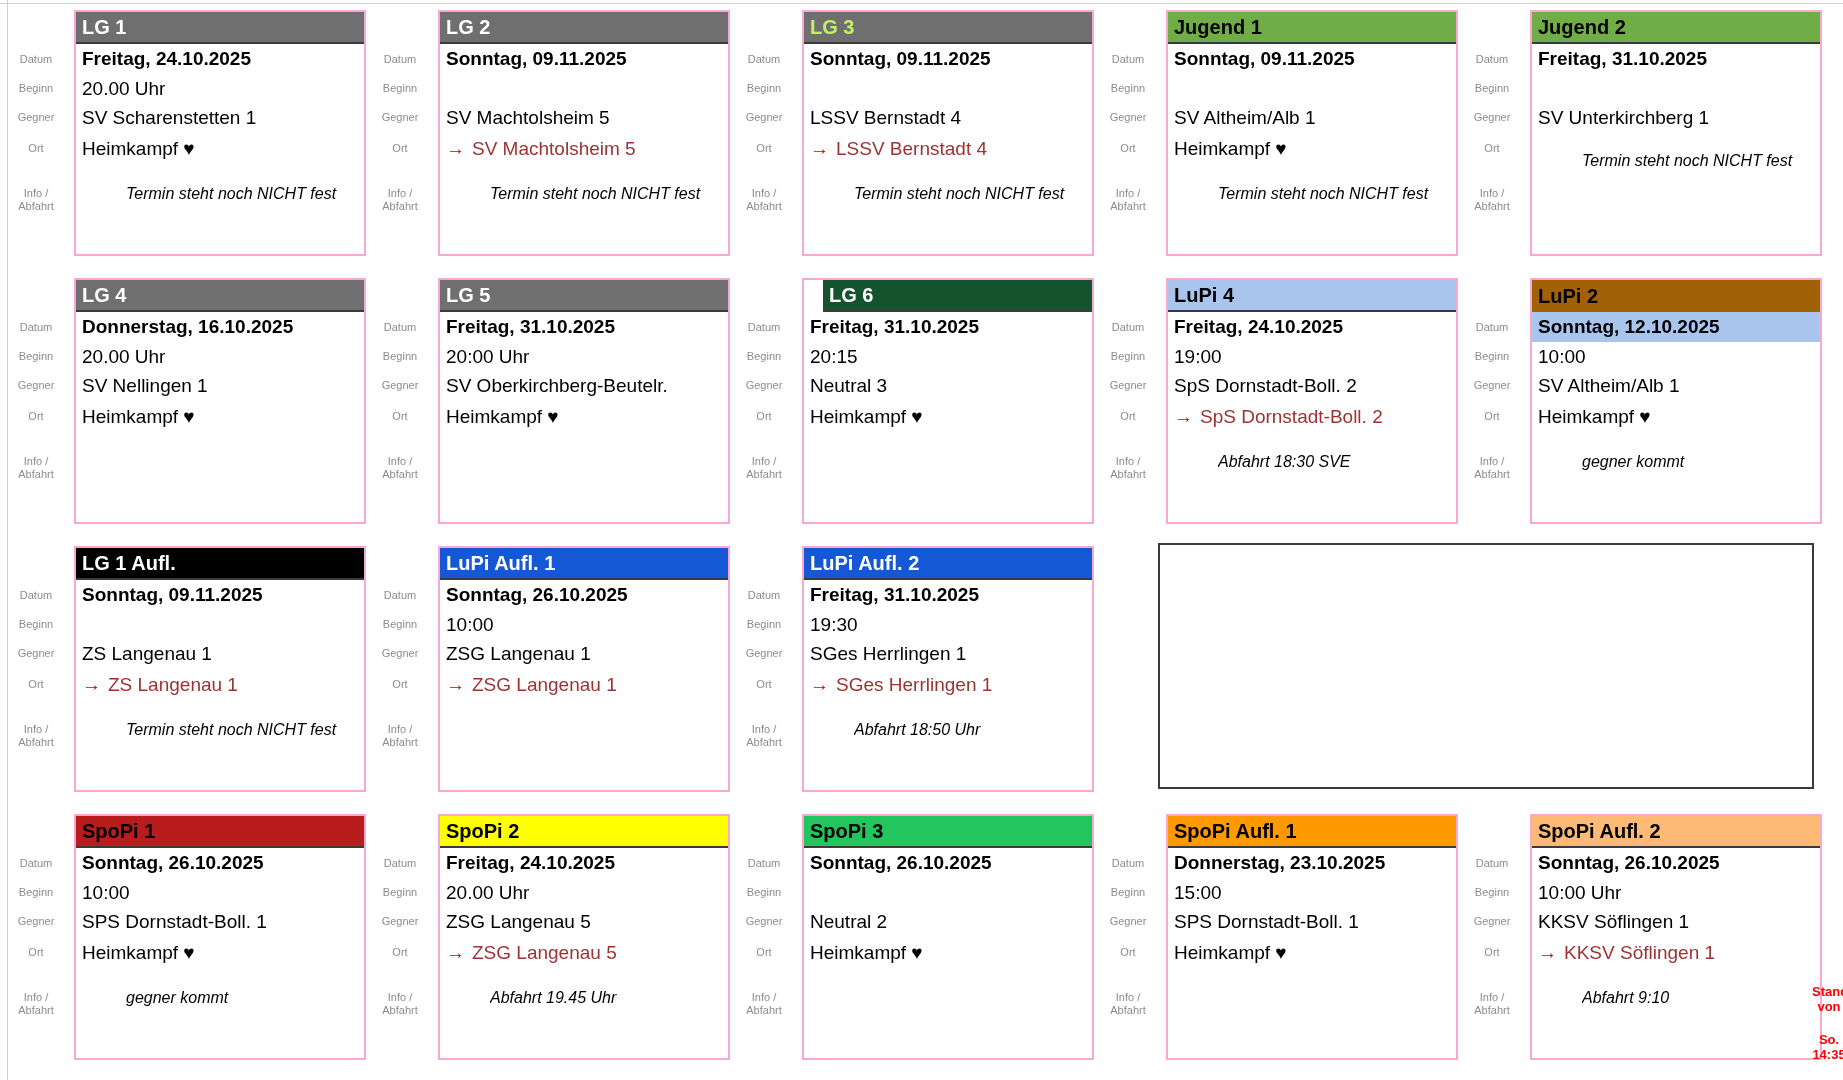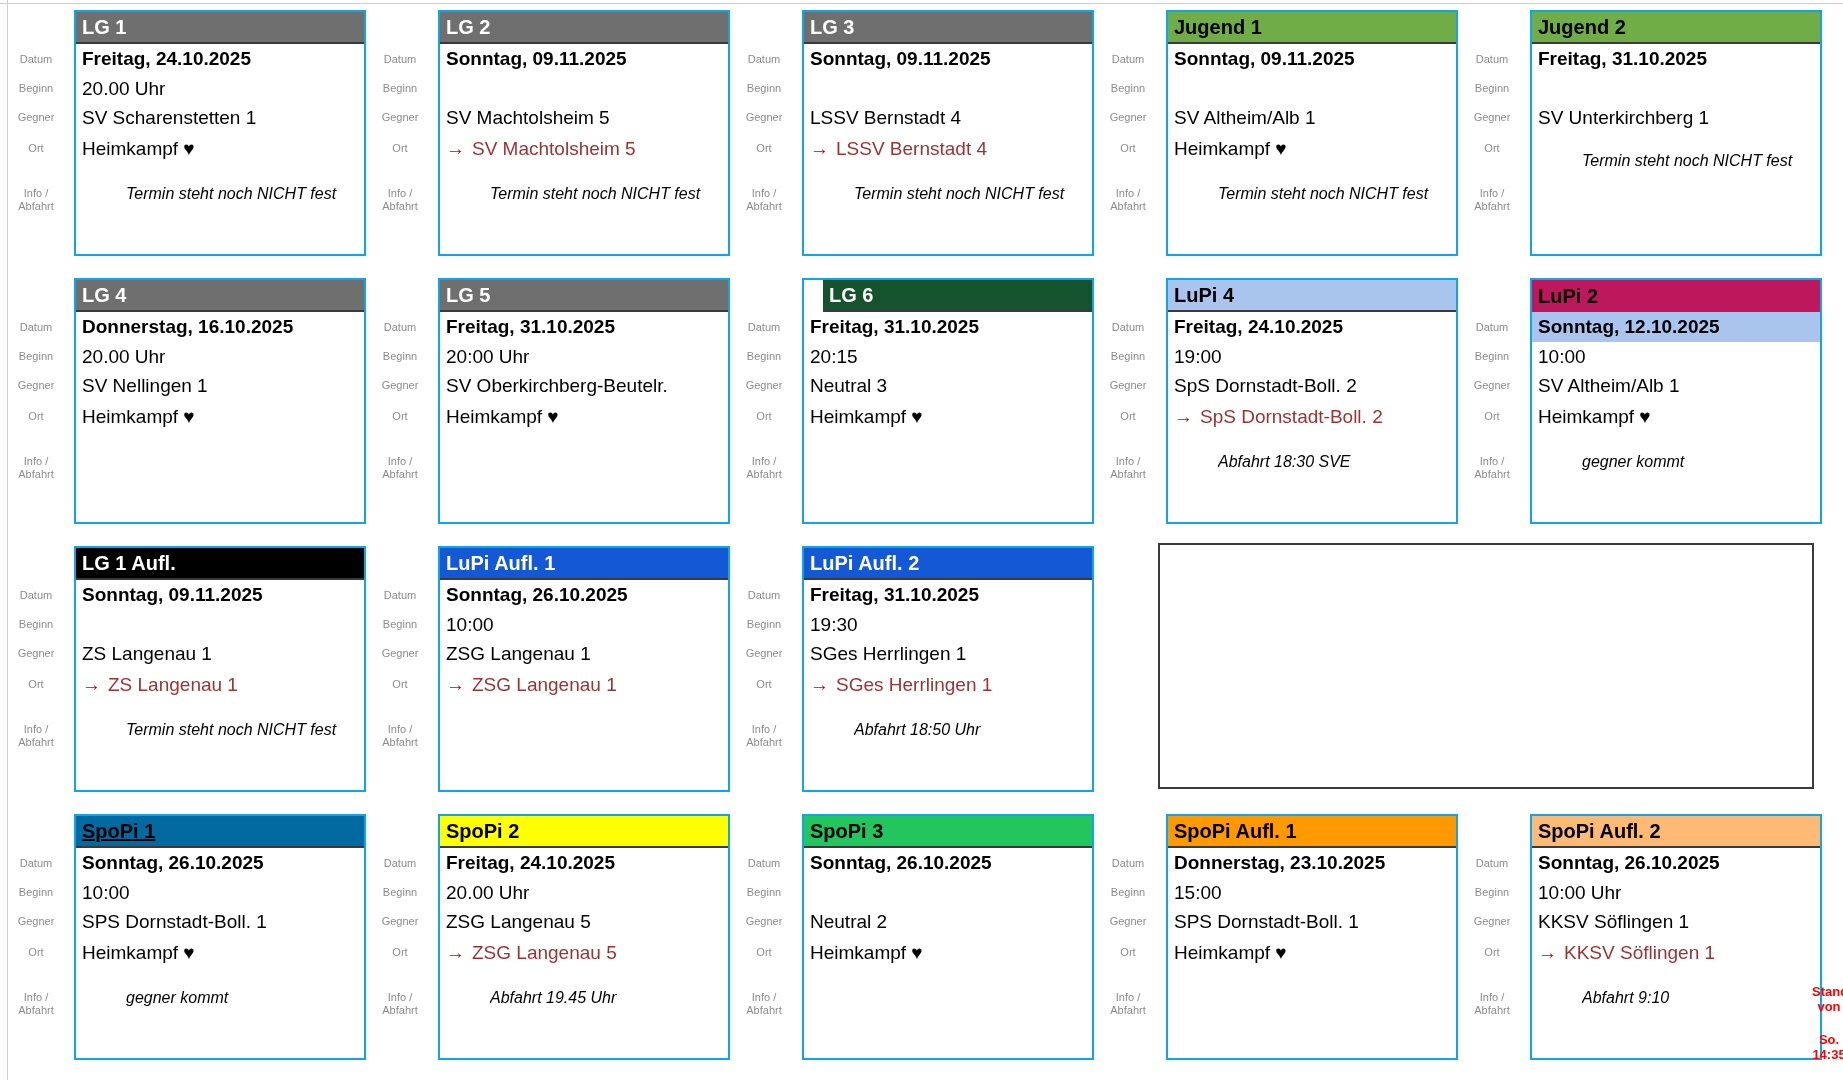--- a/index.html
+++ b/index.html
@@ -20,21 +20,21 @@
   }
   .g-row{padding-right:6px;white-space:nowrap;}
   .g-datum{height:30px;line-height:30px;}
   .g-beginn{height:29px;line-height:29px;}
   .g-gegner{height:29px;line-height:29px;}
   .g-ort{height:33px;line-height:33px;}
   .g-info{margin-top:22px;line-height:13px;}
 
   .card{
     width:292px;flex:0 0 292px;height:246px;box-sizing:border-box;
-    border:2px solid #0ea5e9;background:#fff;
+    border:2px solid #f9a8d4;background:#fff;
   }
   .hdr{
     height:30px;line-height:30px;padding-left:6px;
     font-size:20px;font-weight:bold;white-space:nowrap;overflow:hidden;
     border-bottom:2px solid #3a3a3a;
   }
   .card.date-hl .hdr{border-bottom:none;height:32px;line-height:32px;}
   .body{padding-left:6px;}
   .row{white-space:nowrap;overflow:hidden;font-size:19px;}
   .r-datum{height:30px;line-height:30px;font-weight:bold;}
@@ -118,21 +118,21 @@
       <div class="g-row g-datum">Datum</div>
       <div class="g-row g-beginn">Beginn</div>
       <div class="g-row g-gegner">Gegner</div>
       <div class="g-row g-ort">Ort</div>
       <div class="g-row g-info">
         <div>Info /</div>
         <div>Abfahrt</div>
       </div>
     </div>
     <div class="card away">
-      <div class="hdr" style="background: rgb(111, 111, 111); color: #ffffff;">LG 3</div>
+      <div class="hdr" style="background: rgb(111, 111, 111); color: #bef264;">LG 3</div>
       <div class="body">
         <div class="row r-datum">Sonntag, 09.11.2025</div>
         <div class="row r-beginn"></div>
         <div class="row r-gegner">LSSV Bernstadt 4</div>
         <div class="row r-ort">
           <span class="arrow">→</span><span class="ort-text">LSSV Bernstadt 4</span>
         </div>
         <div class="row r-info">Termin steht noch NICHT fest</div>
       </div>
     </div>
@@ -283,21 +283,21 @@
       <div class="g-row g-datum">Datum</div>
       <div class="g-row g-beginn">Beginn</div>
       <div class="g-row g-gegner">Gegner</div>
       <div class="g-row g-ort">Ort</div>
       <div class="g-row g-info">
         <div>Info /</div>
         <div>Abfahrt</div>
       </div>
     </div>
     <div class="card date-hl">
-      <div class="hdr" style="background: #be185d; color: rgb(0, 0, 0);">LuPi 2</div>
+      <div class="hdr" style="background: #a16207; color: rgb(0, 0, 0);">LuPi 2</div>
       <div class="body">
         <div class="row r-datum" style="background: rgb(169, 197, 238);">Sonntag, 12.10.2025</div>
         <div class="row r-beginn">10:00</div>
         <div class="row r-gegner">SV Altheim/Alb 1</div>
         <div class="row r-ort">
           <span class="ort-text">Heimkampf ♥</span>
         </div>
         <div class="row r-info">gegner kommt</div>
       </div>
     </div>
@@ -380,21 +380,21 @@
       <div class="g-row g-datum">Datum</div>
       <div class="g-row g-beginn">Beginn</div>
       <div class="g-row g-gegner">Gegner</div>
       <div class="g-row g-ort">Ort</div>
       <div class="g-row g-info">
         <div>Info /</div>
         <div>Abfahrt</div>
       </div>
     </div>
     <div class="card">
-      <div class="hdr" style="background: #0369a1; color: rgb(0, 0, 0); text-decoration: underline;">SpoPi 1</div>
+      <div class="hdr" style="background: #b91c1c; color: rgb(0, 0, 0);">SpoPi 1</div>
       <div class="body">
         <div class="row r-datum">Sonntag, 26.10.2025</div>
         <div class="row r-beginn">10:00</div>
         <div class="row r-gegner">SPS Dornstadt-Boll. 1</div>
         <div class="row r-ort">
           <span class="ort-text">Heimkampf ♥</span>
         </div>
         <div class="row r-info">gegner kommt</div>
       </div>
     </div>

